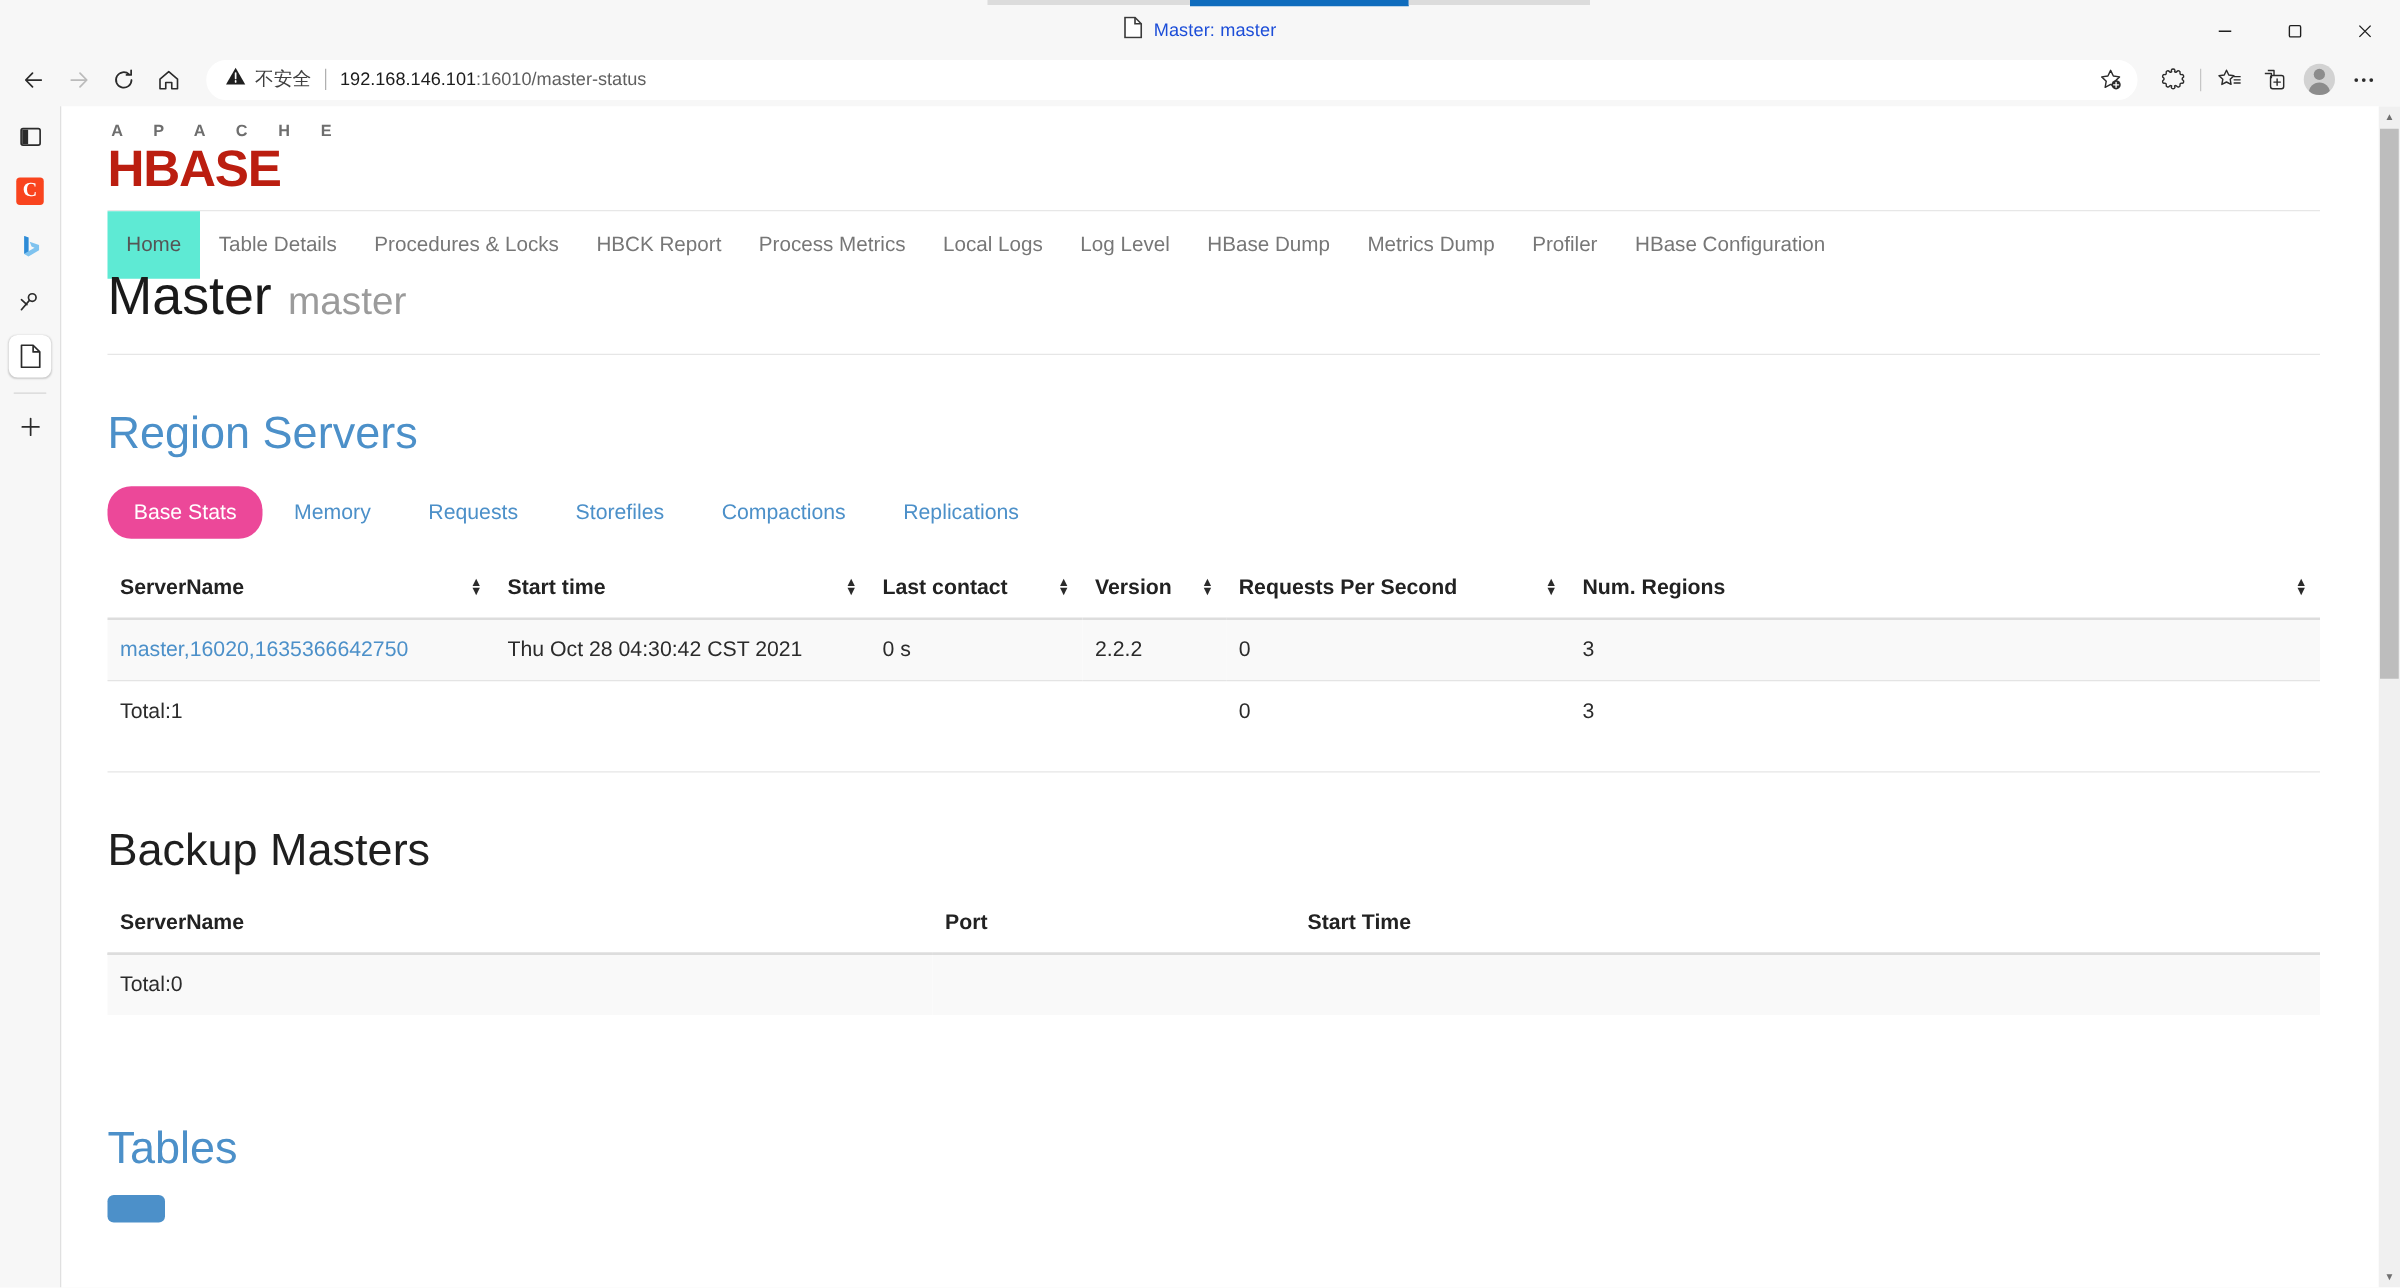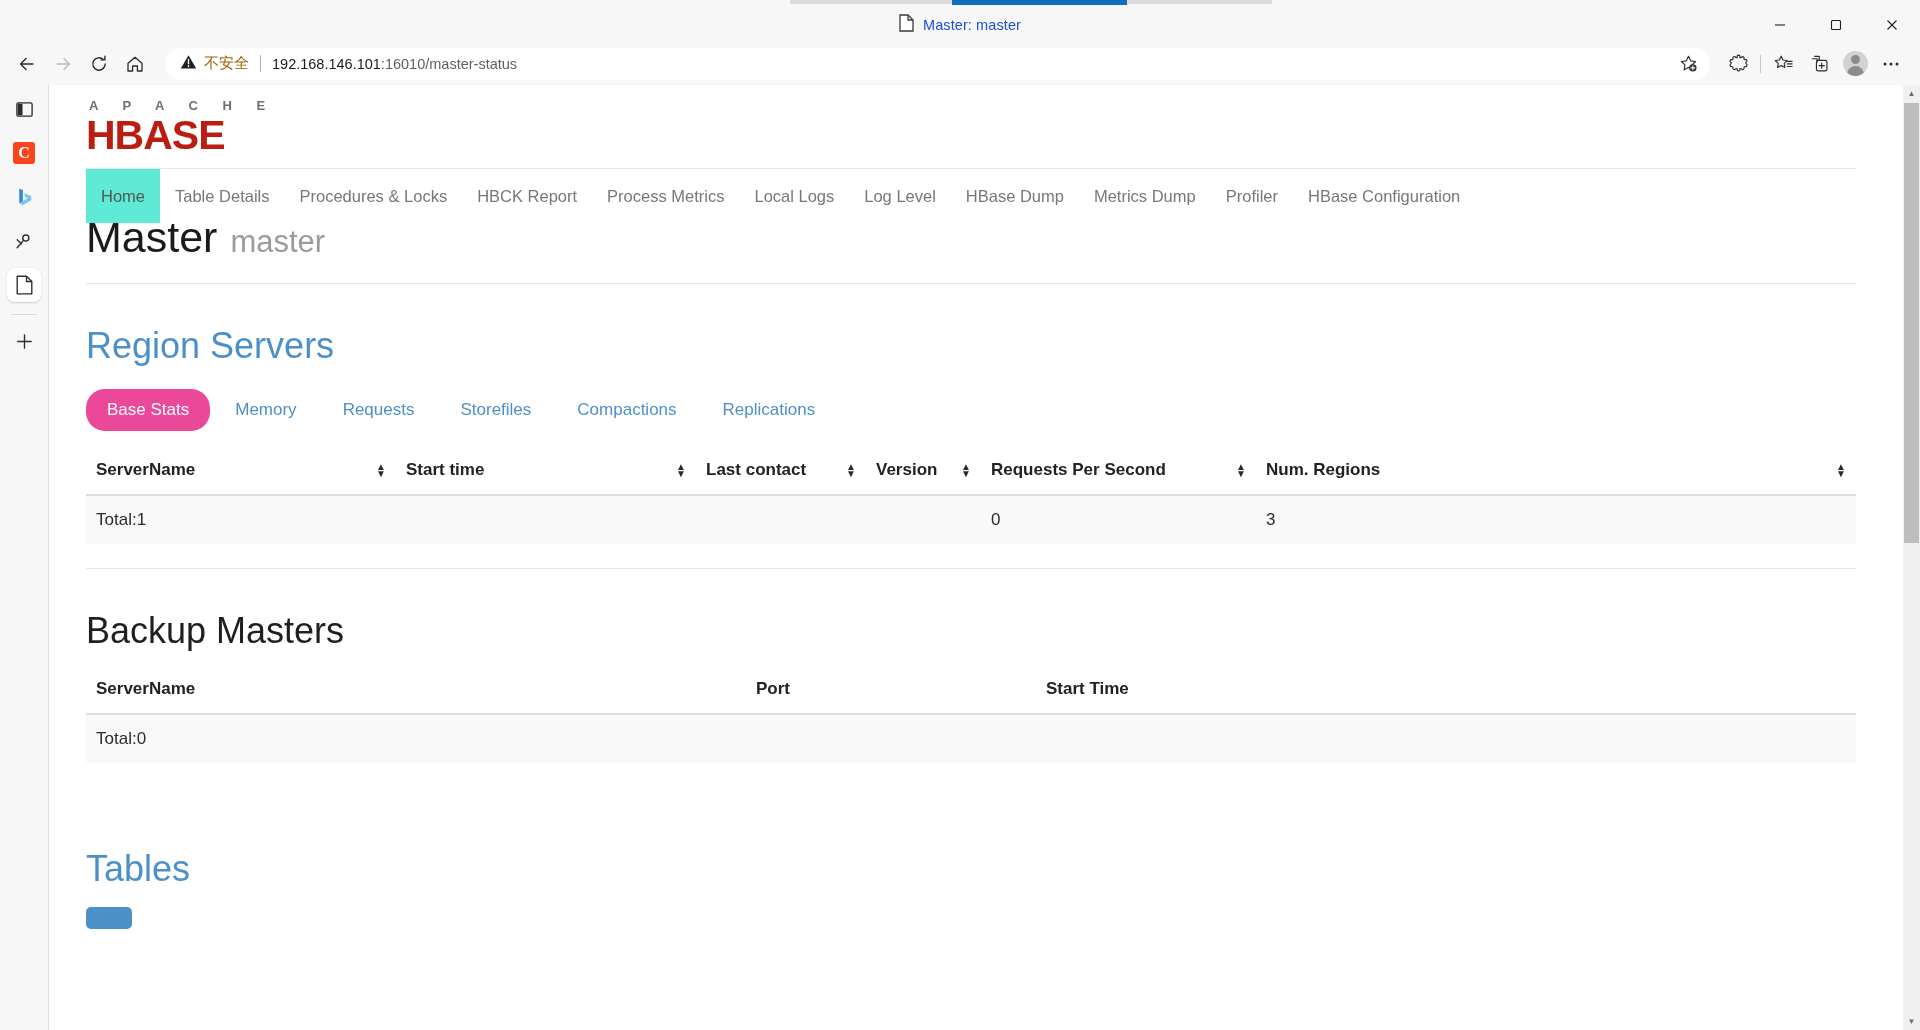--- a/index.html
+++ b/index.html
@@ -97,21 +97,21 @@
     align-items: center;
     padding: 0 6px 0 14px;
     border: 1px solid #ffffff;
     min-width: 0;
   }
   .omnibox .sec-warn {
     display: flex; align-items: center; gap: 7px;
     flex: 0 0 auto;
   }
   .omnibox .sec-label {
-    font-size: 15px; color: #a16207; white-space: nowrap;
+    font-size: 15px; color: #404040; white-space: nowrap;
   }
   .omnibox .divider {
     width: 1px; height: 17px; background: #b0b0b0;
     margin: 0 11px;
     flex: 0 0 auto;
   }
   .omnibox .url {
     font-size: 14.5px; color: #5f5f5f;
     white-space: nowrap; overflow: hidden; text-overflow: ellipsis;
     flex: 1 1 auto;
@@ -570,20 +570,30 @@
                   <span>Requests Per Second</span>
                   <span class="sortarrow">▲<br>▼</span>
                 </th>
                 <th>
                   <span>Num. Regions</span>
                   <span class="sortarrow">▲<br>▼</span>
                 </th>
               </tr>
             </thead>
             <tbody>
+              <tr>
+                <td>
+                  <a>master,16020,1635366642750</a>
+                </td>
+                <td>Thu Oct 28 04:30:42 CST 2021</td>
+                <td>0 s</td>
+                <td>2.2.2</td>
+                <td>0</td>
+                <td>3</td>
+              </tr>
               <tr class="total">
                 <td>Total:1</td>
                 <td></td>
                 <td></td>
                 <td></td>
                 <td>0</td>
                 <td>3</td>
               </tr>
             </tbody>
           </table>

